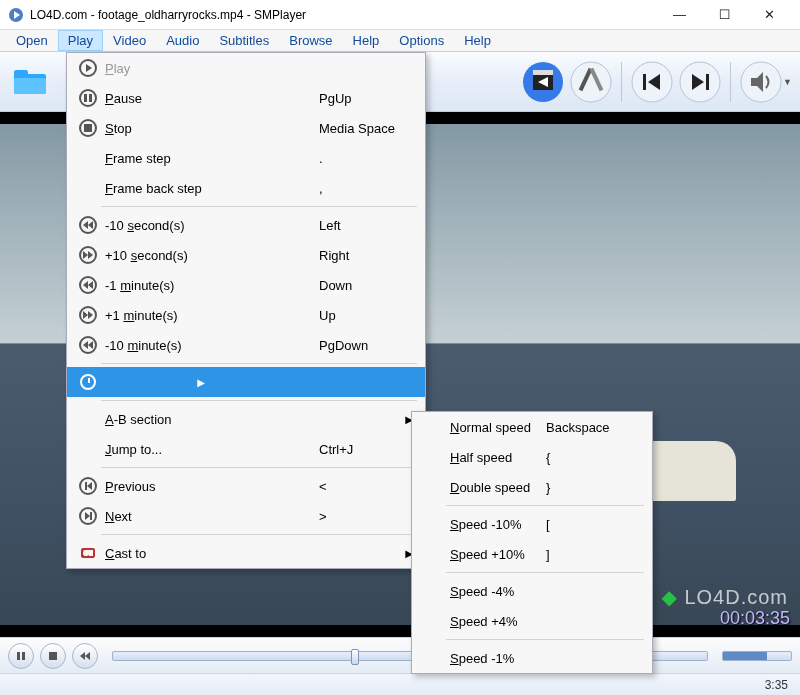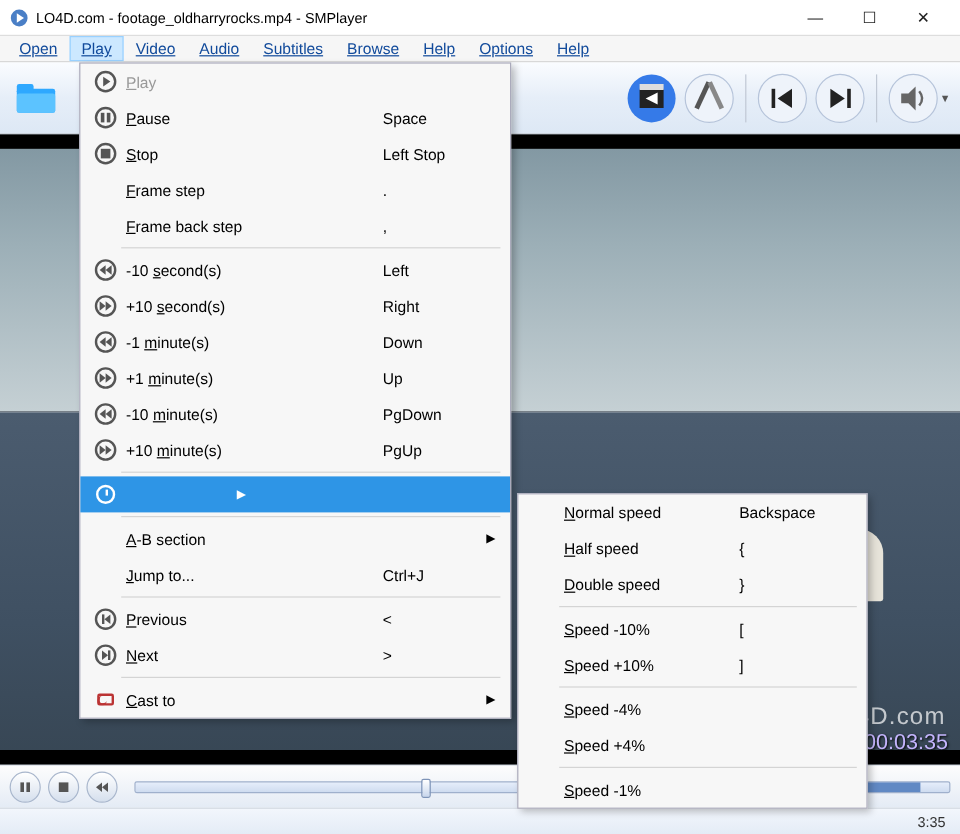--- a/index.html
+++ b/index.html
@@ -6,21 +6,21 @@
 body { width: 800px; height: 695px; overflow: hidden; background: #fff; position: relative; }
 
 
 .titlebar { height: 30px; background: #fff; display: flex; align-items: center; padding: 0 8px; border-bottom: 1px solid #ddd; justify-content: center; }
 .titlebar .app-icon { width: 16px; height: 16px; margin-right: 6px; }
 .titlebar .title { font-size: 12px; color: #000; flex: 1; }
 .titlebar .win-btn { width: 45px; height: 28px; display: flex; align-items: center; justify-content: center; color: #222; font-size: 13px; }
 
 
 .menubar { height: 22px; background: #f6f6f6; display: flex; align-items: center; padding: 0 6px; font-size: 13px; border-bottom: 1px solid #d0d0d0; }
-.menubar .menu-item { padding: 3px 10px; color: #114a9b; text-decoration: underline; cursor: default; }
+.menubar .menu-item { padding: 3px 10px; color: #114a9b; cursor: default; }
 .menubar .menu-item.open { background: #cce8ff; border: 1px solid #99d1ff; padding: 2px 9px; }
 
 
 .toolbar { height: 60px; background: linear-gradient(to bottom, #fafcff 0%, #e6eef8 50%, #dde8f5 100%); border-bottom: 1px solid #c3cbd6; display: flex; align-items: center; padding: 0 8px; gap: 4px; position: relative; }
 .toolbar .tbtn { width: 44px; height: 44px; border-radius: 22px; display: flex; align-items: center; justify-content: center; }
 .toolbar .big-icon { width: 44px; height: 44px; }
 .toolbar .sep { width: 1px; height: 40px; background: #c0c8d4; margin: 0 4px; }
 
 
 .video { height: 525px; background: #000; position: relative; overflow: hidden; }
@@ -49,21 +49,21 @@
 .dropdown .row.highlight { background: #2e95e6; color: #fff; }
 .dropdown .row.disabled { color: #999; }
 .dropdown .icon-col { width: 26px; display: flex; justify-content: center; }
 .dropdown .label { flex: 1; padding-left: 4px; }
 .dropdown .label u { text-decoration: underline; }
 .dropdown .shortcut { width: 90px; text-align: left; padding-left: 10px; color: inherit; }
 .dropdown .submenu-arrow { width: 14px; text-align: right; font-size: 10px; }
 .dropdown .sep-row { height: 1px; background: #d4d4d4; margin: 3px 8px 3px 34px; }
 
 #play-menu { top: 52px; left: 66px; width: 360px; }
-#speed-menu { top: 411px; left: 431px; width: 292px; }
+#speed-menu { top: 411px; left: 411px; width: 242px; }
 
 
 .circle-icon { width:18px; height:18px; border:2px solid #555; border-radius:50%; display:flex; align-items:center; justify-content:center; }
 .triangle-r { width:0; height:0; border-top:4px solid transparent; border-bottom:4px solid transparent; border-left:6px solid #555; margin-left:2px;}
 .pause-bars { display:flex; gap:2px; } .pause-bars span { width:3px; height:8px; background:#555; }
 .square { width:8px; height:8px; background:#555; }
 .dbl-l { display:flex; } .dbl-l span { width:0;height:0;border-top:4px solid transparent;border-bottom:4px solid transparent;border-right:5px solid #555; }
 .dbl-r { display:flex; } .dbl-r span { width:0;height:0;border-top:4px solid transparent;border-bottom:4px solid transparent;border-left:5px solid #555; }
 .clock { width:16px;height:16px;border:2px solid #555;border-radius:50%;position:relative; }
 .clock::after { content:'';position:absolute;top:2px;left:6px;width:2px;height:5px;background:#555; }
@@ -204,31 +204,31 @@
     <div class="row">
       <span class="icon-col">
         <div class="circle-icon">
           <div class="pause-bars">
             <span></span>
             <span></span>
           </div>
         </div>
       </span>
       <span class="label"><span><u>P</u>ause</span></span>
-      <span class="shortcut">Space</span>
+      <span class="shortcut">PgUp</span>
       <span class="submenu-arrow"></span>
     </div>
     <div class="row">
       <span class="icon-col">
         <div class="circle-icon">
           <div class="square"></div>
         </div>
       </span>
       <span class="label"><span><u>S</u>top</span></span>
-      <span class="shortcut">Left Stop</span>
+      <span class="shortcut">Media Space</span>
       <span class="submenu-arrow"></span>
     </div>
     <div class="row">
       <span class="icon-col"></span>
       <span class="label"><span><u>F</u>rame step</span></span>
       <span class="shortcut">.</span>
       <span class="submenu-arrow"></span>
     </div>
     <div class="row">
       <span class="icon-col"></span>
@@ -293,33 +293,20 @@
       <span class="icon-col">
         <div class="circle-icon">
           <div class="dbl-l">
             <span></span>
             <span></span>
           </div>
         </div>
       </span>
       <span class="label"><span>-10 <u>m</u>inute(s)</span></span>
       <span class="shortcut">PgDown</span>
-      <span class="submenu-arrow"></span>
-    </div>
-    <div class="row">
-      <span class="icon-col">
-        <div class="circle-icon">
-          <div class="dbl-r">
-            <span></span>
-            <span></span>
-          </div>
-        </div>
-      </span>
-      <span class="label"><span>+10 <u>m</u>inute(s)</span></span>
-      <span class="shortcut">PgUp</span>
       <span class="submenu-arrow"></span>
     </div>
     <div class="sep-row"></div>
     <div class="row highlight">
       <span class="icon-col">
         <div class="clock wh"></div>
       </span>
       <span class="shortcut"></span>
       <span class="submenu-arrow">▶</span>
     </div>

